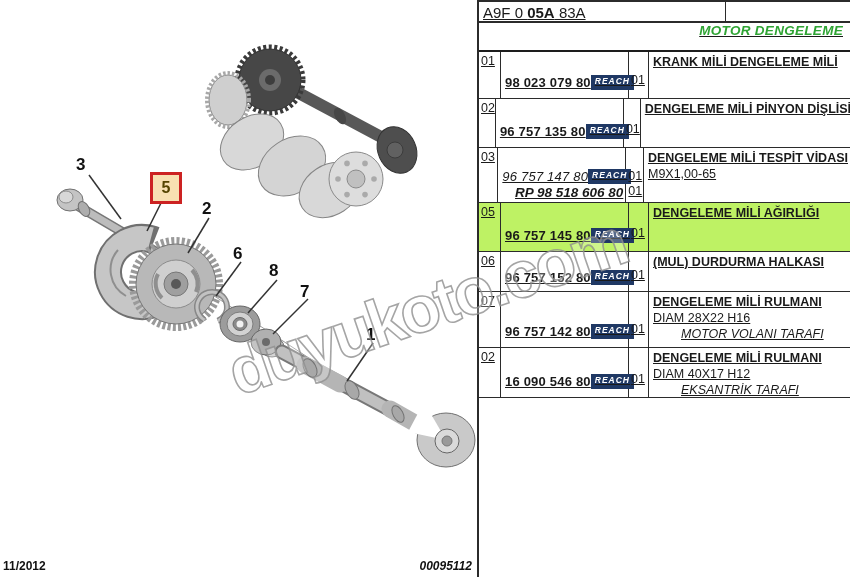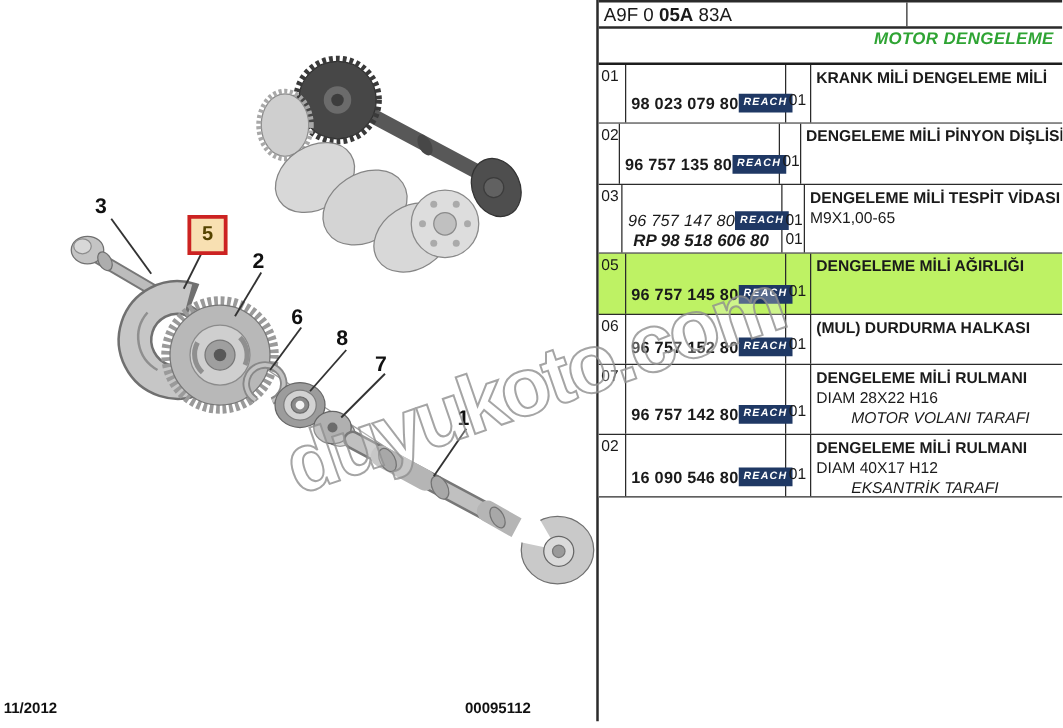--- a/index.html
+++ b/index.html
@@ -3,21 +3,21 @@
 <meta charset="utf-8">
 <style>
   html,body{margin:0;padding:0;background:#fff;}
   #page{position:relative;width:850px;height:582px;background:#fff;overflow:hidden;
         font-family:"Liberation Sans","DejaVu Sans",sans-serif;color:#1a1a1a;}
 
   
   #vdivider{position:absolute;left:477px;top:0;width:2px;height:577px;background:#2b2b2b;}
 
   
-  #panel{position:absolute;left:479px;top:0;width:371px;height:582px;}
+  #panel{position:absolute;left:479px;top:0;width:371px;height:582px;text-decoration:underline;}
   .hrow1{box-sizing:border-box;height:23px;border-top:2px solid #2b2b2b;border-bottom:2px solid #2b2b2b;
          display:flex;}
   .hcell-code{box-sizing:border-box;width:247px;border-right:1.5px solid #2b2b2b;
               font-size:15px;padding:2px 0 0 4px;white-space:nowrap;}
   .hcell-code b{font-weight:bold;}
   .hrow2{box-sizing:border-box;height:29px;border-bottom:2px solid #1d1d1d;
          display:flex;align-items:flex-start;justify-content:flex-end;padding-right:7px;}
   .section-title{color:#2fa434;font-style:italic;font-weight:bold;font-size:13.5px;letter-spacing:.3px;}
 
   .trow{box-sizing:border-box;display:flex;border-bottom:1.5px solid #2b2b2b;background:#fff;}
@@ -26,21 +26,21 @@
 
   .c-ref{box-sizing:border-box;width:22px;border-right:1.5px solid #2b2b2b;
          font-size:12.5px;padding:2px 0 0 2px;}
   .c-part{box-sizing:border-box;width:128px;border-right:1.5px solid #2b2b2b;
           display:flex;flex-direction:column;justify-content:flex-end;padding:0 0 8px 0;}
   .h40 .c-part{padding-bottom:6px;}
   .h55 .c-part{padding-bottom:2px;}
   .part-line{display:flex;justify-content:space-between;padding:0 2px 0 4px;}
   .pn{font-size:13px;font-weight:bold;white-space:nowrap;letter-spacing:.2px;}
   .pn.it{font-weight:normal;font-style:italic;}
-  .rp-line{font-size:13.5px;font-weight:bold;font-style:italic;text-align:center;
+  .rp-line{font-size:13.5px;font-weight:bold;font-style:italic;text-align:right;
            padding:1px 2px 0 0;white-space:nowrap;}
   .reach{display:inline-block;background:#1f3864;color:#fff;font-size:8.5px;font-weight:bold;
          font-style:italic;letter-spacing:1px;padding:2px 4px 1px 4px;line-height:1;}
   .c-qty{box-sizing:border-box;width:20px;border-right:1.5px solid #2b2b2b;
          display:flex;flex-direction:column;justify-content:flex-end;
          font-size:12.5px;padding:0 0 10px 2px;line-height:15px;}
   .h40 .c-qty{padding-bottom:8px;}
   .h55 .c-qty{padding-bottom:3px;}
   .c-desc{box-sizing:border-box;flex:1;padding:2px 2px 0 4px;font-size:12.5px;line-height:1.28;}
   .d-title{font-weight:bold;white-space:nowrap;}
@@ -50,21 +50,21 @@
 
   
   .callout{position:absolute;font-size:17px;font-weight:bold;color:#111;line-height:1;}
   #callout5{position:absolute;left:150px;top:172px;width:26px;height:26px;
             background:#f8e0b2;border:3px solid #cc2222;display:flex;align-items:center;
             justify-content:center;font-size:16px;font-weight:bold;color:#554400;}
 
   
   .foot{position:absolute;font-size:12px;font-weight:bold;color:#111;}
   #foot-date{left:3px;top:559px;}
-  #foot-doc{left:372px;top:559px;width:100px;text-align:left;}
+  #foot-doc{left:372px;top:559px;width:100px;text-align:right;font-style:italic;}
 
   svg{position:absolute;left:0;top:0;}
   #wm-overlay{left:0;top:0;pointer-events:none;z-index:40;}
 </style>
 </head>
 <body>
 
 <div id="page">
 
   <svg width="478" height="582" viewBox="0 0 478 582">

